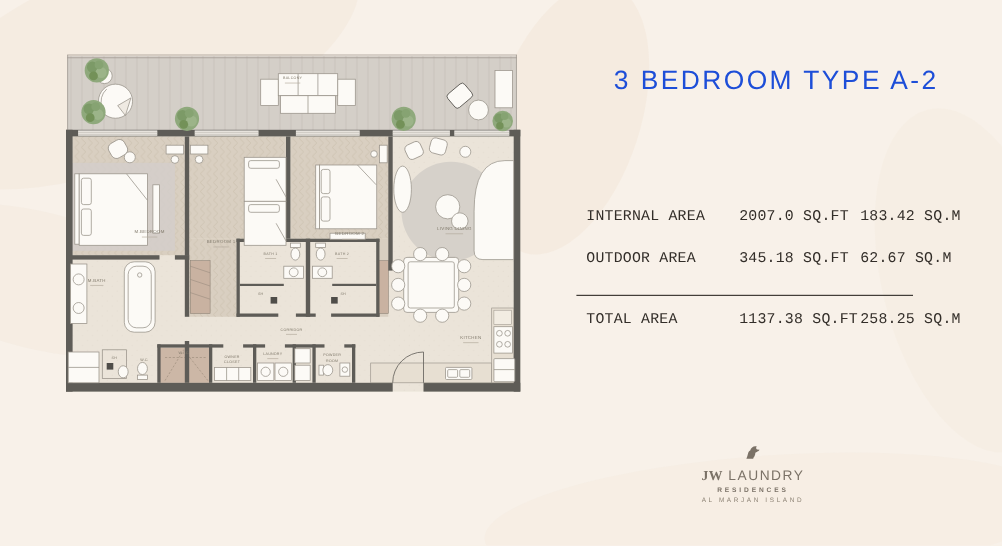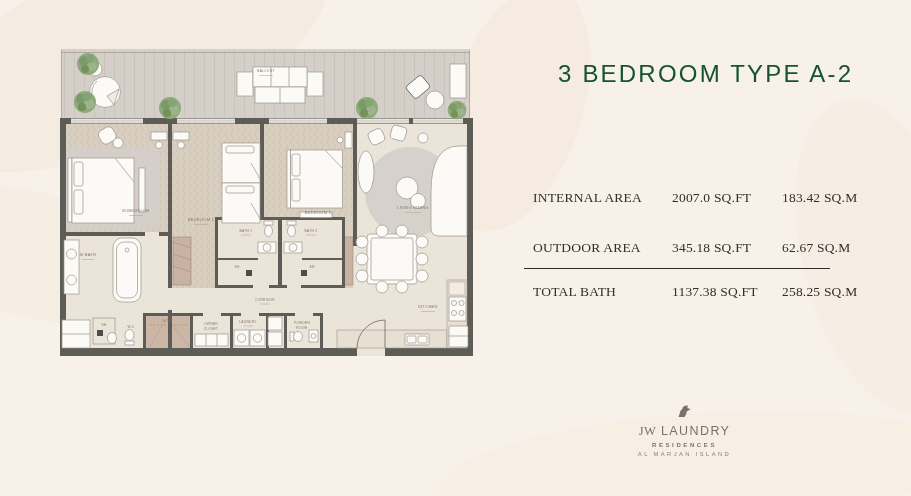--- a/index.html
+++ b/index.html
@@ -1,31 +1,31 @@
 <!DOCTYPE html>
 <html><head>
 <meta charset="utf-8">
 <style>
   html,body{margin:0;padding:0;background:#f8f1e9;}
   .page{position:relative;width:911px;height:496px;background:#f8f1e9;overflow:hidden;
         font-family:"Liberation Sans",sans-serif;}
   .watermark{position:absolute;left:0;top:0;width:911px;height:496px;}
   .floorplan{position:absolute;left:55px;top:42px;width:425px;height:322px;}
   .title{position:absolute;left:558px;top:60px;font-size:24px;font-weight:400;
-         color:#14532d;letter-spacing:2.2px;white-space:nowrap;}
+         color:#1d4ed8;letter-spacing:2.2px;white-space:nowrap;}
   .area-row{position:absolute;left:533px;width:320px;display:grid;
             grid-template-columns:139px 110px 1fr;
-            font-family:Liberation Serif, serif;font-size:13.5px;color:#332e29;
+            font-family:Liberation Mono, monospace;font-size:13.5px;color:#332e29;
             letter-spacing:.2px;white-space:nowrap;}
   .divider{position:absolute;left:524px;top:268px;width:306px;height:0;
            border-top:1.3px solid #2f2b26;}
   .logo{position:absolute;left:604px;top:404px;width:161px;text-align:center;color:#7b7267;}
   .logo-mark svg{width:17px;height:15px;}
   .brand{font-size:12.5px;letter-spacing:1.4px;margin-top:1px;color:#7b7267;}
-  .brand b{font-family:"Liberation Serif",serif;font-weight:400;letter-spacing:.4px;}
+  .brand b{font-family:"Liberation Serif",serif;font-weight:700;letter-spacing:.4px;}
   .residences{font-size:6px;font-weight:700;letter-spacing:2.6px;margin-top:3px;color:#7b7267;}
   .location{font-size:5.8px;letter-spacing:2.4px;margin-top:2.5px;color:#8d8375;}
   
   .L{font-family:"Liberation Sans",sans-serif;font-size:4px;fill:#827b6d;
      text-anchor:middle;letter-spacing:.25px;}
   .Ls{font-size:3.3px;}
   .dash{stroke:#b2a99b;stroke-width:.6;}
   .furn{stroke:#9a948b;stroke-width:.7;fill:#fcfaf6;}
   .walls rect{fill:#5e5c57;}
   .rail{stroke:#a19a92;stroke-width:.7;fill:none;}
@@ -361,28 +361,28 @@
   </svg>
   </div>
 
   <div class="title">3 BEDROOM TYPE A-2</div>
 
   <div class="area-row" style="top:190px">
     <span>INTERNAL AREA</span>
     <span>2007.0 SQ.FT</span>
     <span>183.42 SQ.M</span>
   </div>
-  <div class="area-row" style="top:240px">
+  <div class="area-row" style="top:228px">
     <span>OUTDOOR AREA</span>
     <span>345.18 SQ.FT</span>
     <span>62.67 SQ.M</span>
   </div>
   <div class="divider"></div>
   <div class="area-row" style="top:284px">
-    <span>TOTAL BATH</span>
+    <span>TOTAL AREA</span>
     <span>1137.38 SQ.FT</span>
     <span>258.25 SQ.M</span>
   </div>
 
   <div class="logo">
     <div class="logo-mark">
       <svg viewBox="0 0 16 15" fill="#7b7267">
         <path d="M2 13 C4 9 3 6.5 5.5 5.5 C6.2 2.5 9 1 11.5 1.8 C10.6 2.8 10.7 3.8 11.8 4.6 L14 4.8 C13 6.6 11.2 6.6 10.2 7.6 C10.3 10.6 8.4 11.6 8.2 13 Z"></path>
       </svg>
     </div>

